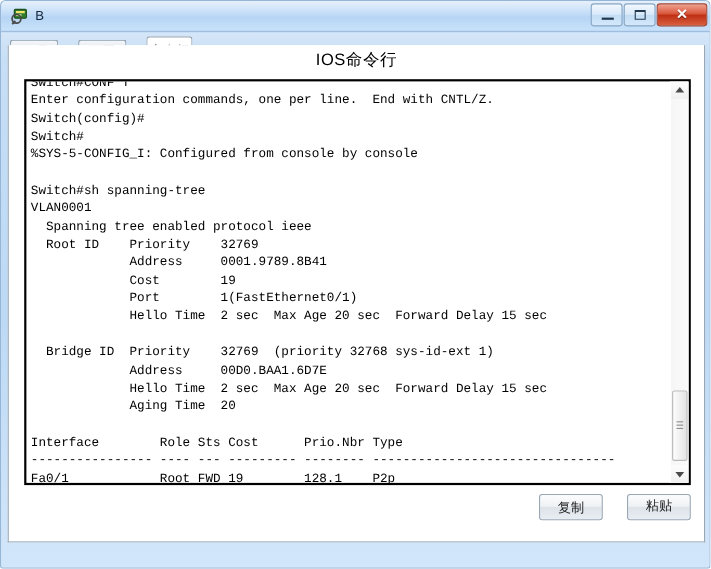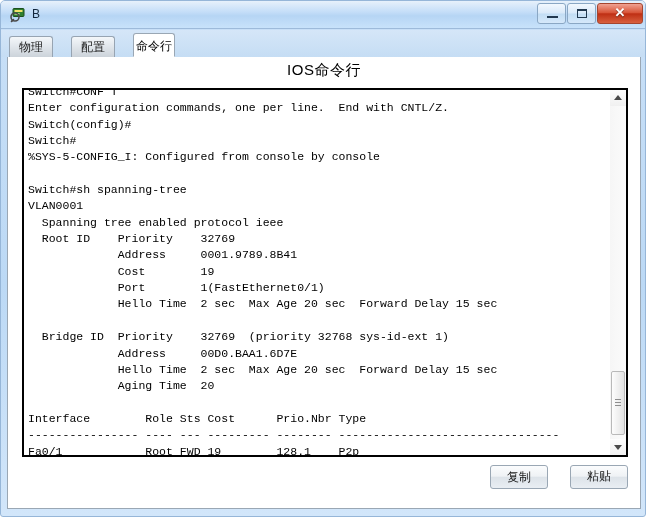--- a/index.html
+++ b/index.html
@@ -139,21 +139,21 @@
     position: absolute;
     left: 0; bottom: 0;
     width: 646px;
     height: 1px;
     background: transparent;
   }
 
   
   .panel {
     position: absolute;
-    left: 6px; top: 56px;
+    left: 6px; top: 40px;
     width: 634px;
     height: 452px;
     background: #ffffff;
     border: 1px solid #9aa7b4;
     border-top: none;
     box-sizing: border-box;
   }
 
   .panel-heading {
     position: absolute;

